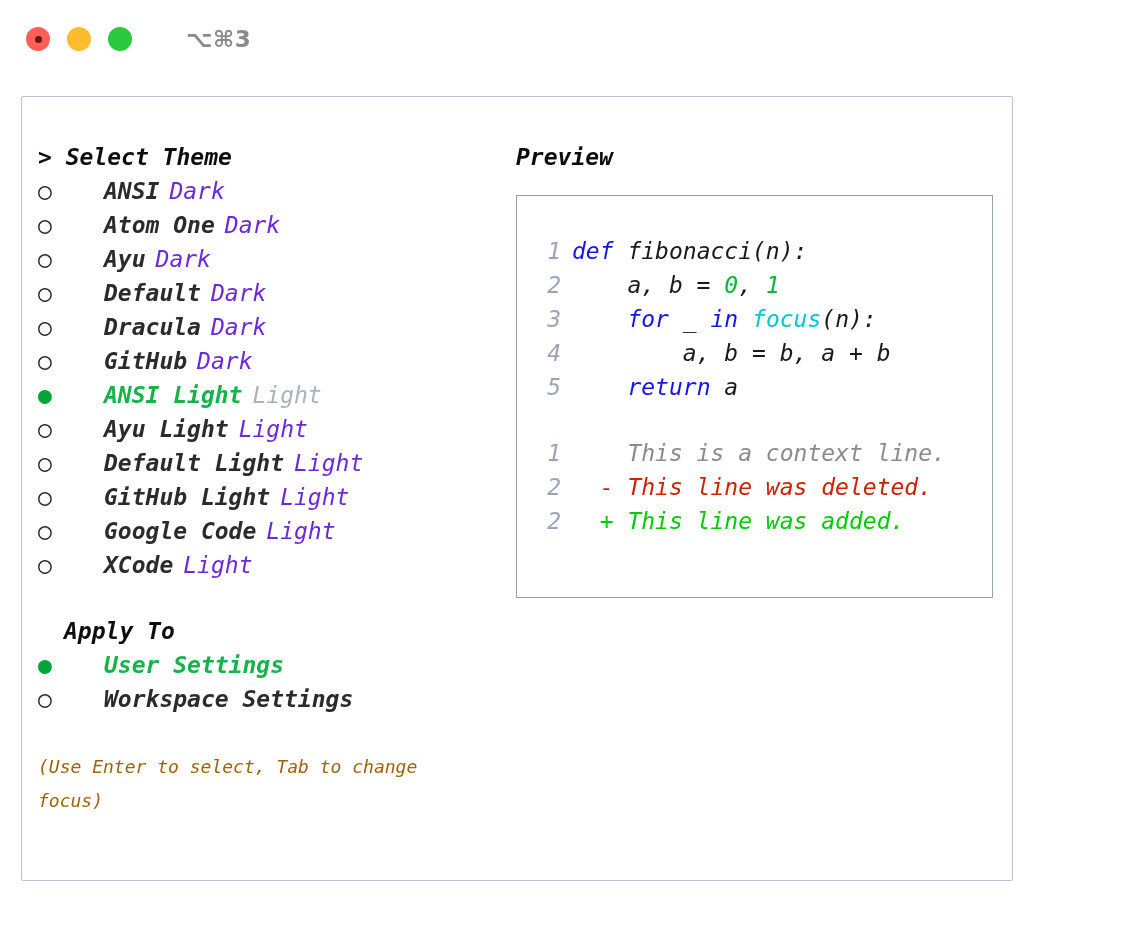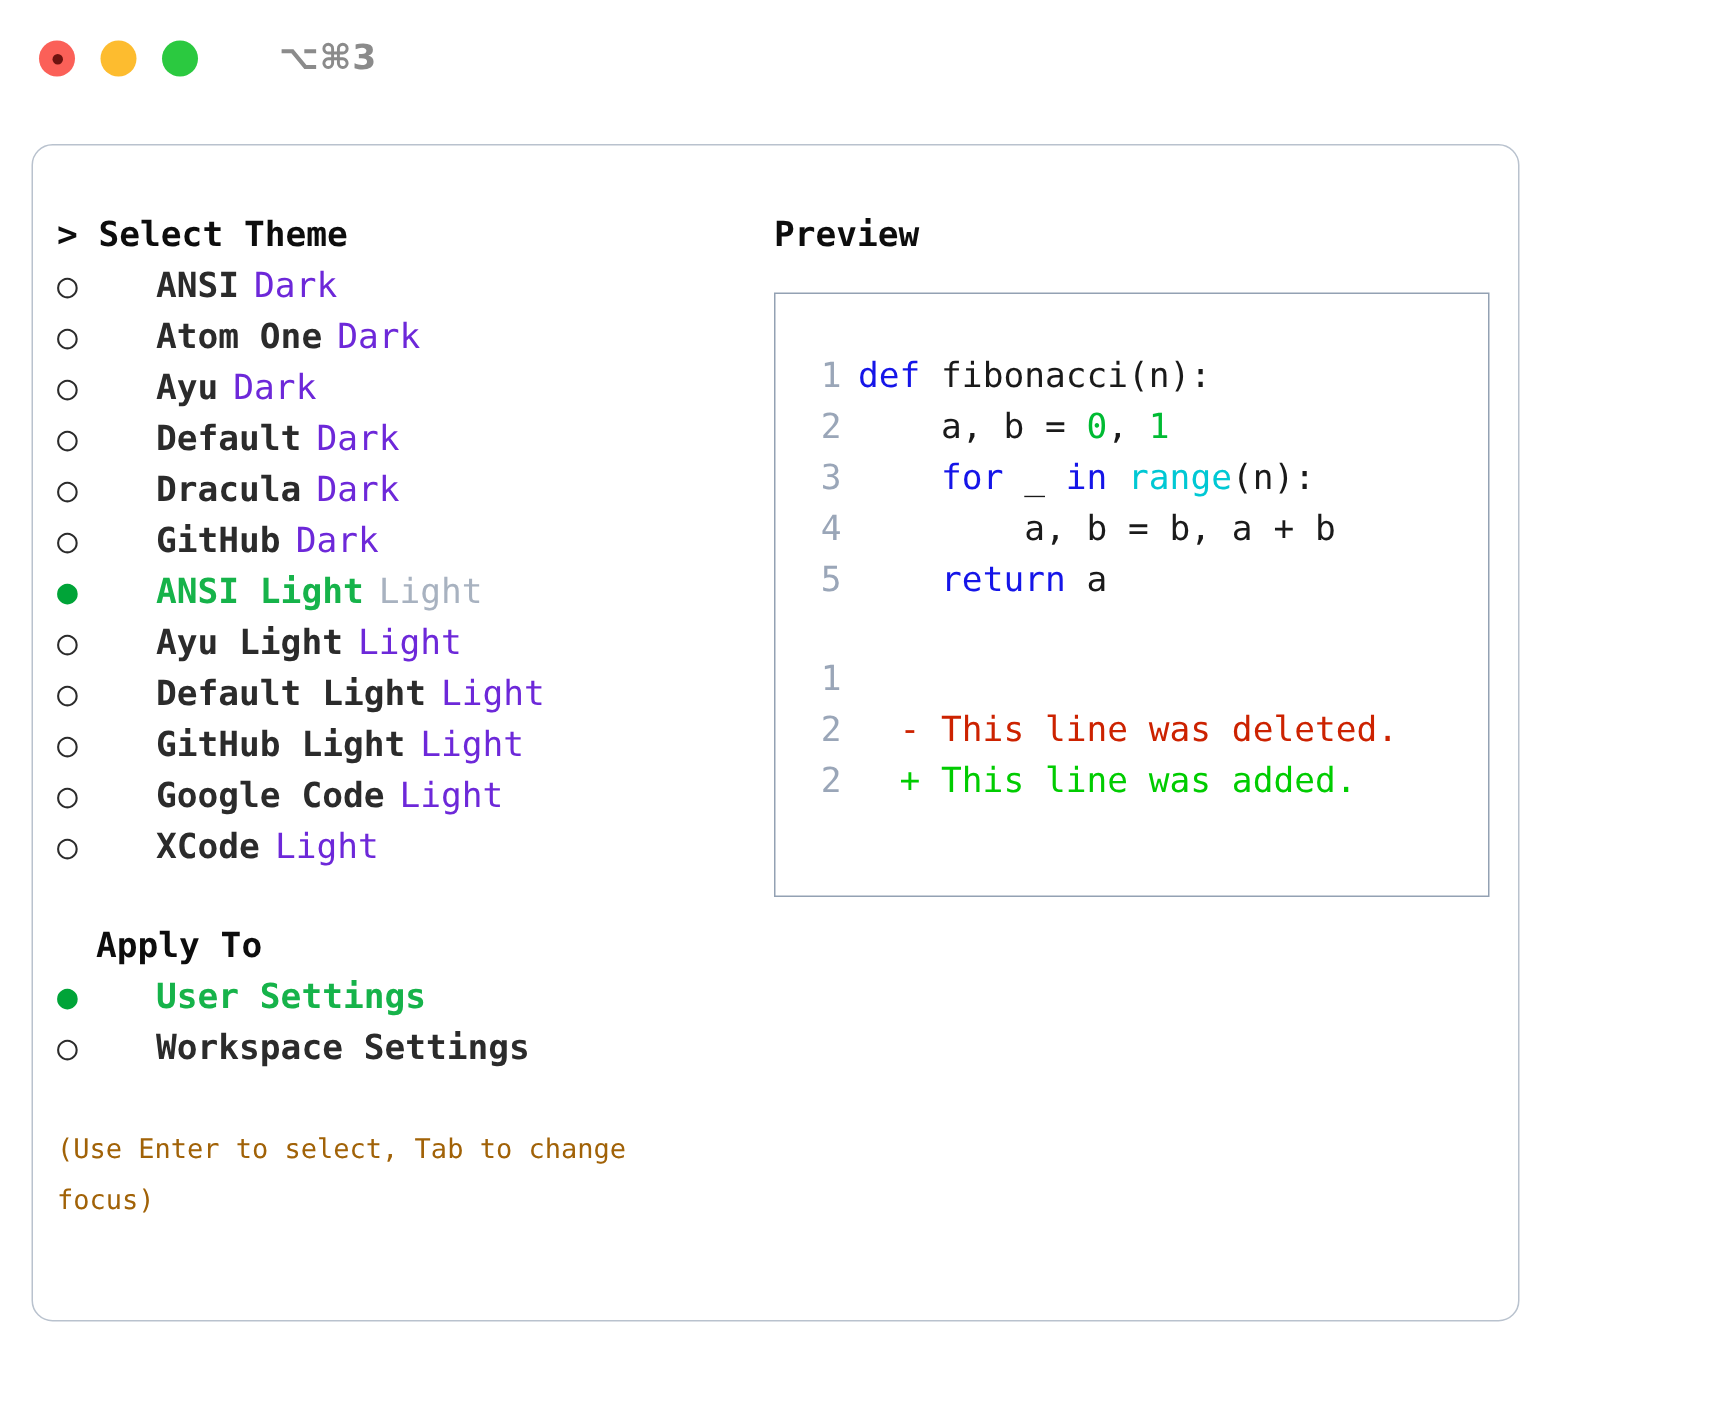--- a/index.html
+++ b/index.html
@@ -64,23 +64,24 @@
   }
 
   
   .window {
     position: absolute;
     left: 21px;
     top: 96px;
     width: 992px;
     height: 785px;
     border: 1.5px solid #b9c2ce;
-    border-radius: 14px;
-    background: #ffffff;
-    box-sizing: border-box;
+    border-radius: 2px;
+    background: #ffffff;
+    box-sizing: border-box;
+    font-style: italic;
   }
 
   .pane-left {
     position: absolute;
     left: 16px;
     top: 43px;
     width: 440px;
   }
   .pane-right {
     position: absolute;
@@ -226,27 +227,27 @@
 
       <div class="hint">(Use Enter to select, Tab to change focus)</div>
     </div>
 
     <div class="pane-right">
       <div class="preview-title">Preview</div>
       <div class="preview-box">
         <div id="code-block">
             <div class="code-line"><span class="lineno">1</span><span class="tok-kw">def </span><span class="code-text">fibonacci(n):</span></div>
             <div class="code-line"><span class="lineno">2</span><span class="code-text">    a, b = </span><span class="tok-num">0</span><span class="code-text">, </span><span class="tok-num">1</span></div>
-            <div class="code-line"><span class="lineno">3</span><span class="code-text">    </span><span class="tok-kw">for</span><span class="code-text"> _ </span><span class="tok-kw">in</span><span class="code-text"> </span><span class="tok-fn">range</span><span class="code-text">(n):</span></div>
+            <div class="code-line"><span class="lineno">3</span><span class="code-text">    </span><span class="tok-kw">for</span><span class="code-text"> _ </span><span class="tok-kw">in</span><span class="code-text"> </span><span class="tok-fn">focus</span><span class="code-text">(n):</span></div>
             <div class="code-line"><span class="lineno">4</span><span class="code-text">        a, b = b, a + b</span></div>
             <div class="code-line"><span class="lineno">5</span><span class="code-text">    </span><span class="tok-kw">return</span><span class="code-text"> a</span></div>
           </div>
         <div class="diff-gap"></div>
         <div id="diff-block">
-            <div class="code-line"><span class="lineno">1</span></div>
+            <div class="code-line"><span class="lineno">1</span><span class="diff-context">    This is a context line.</span></div>
             <div class="code-line"><span class="lineno">2</span><span class="diff-del">  - This line was deleted.</span></div>
             <div class="code-line"><span class="lineno">2</span><span class="diff-add">  + This line was added.</span></div>
           </div>
       </div>
     </div>
 
   </div>
 </div>
 
 </body></html>

